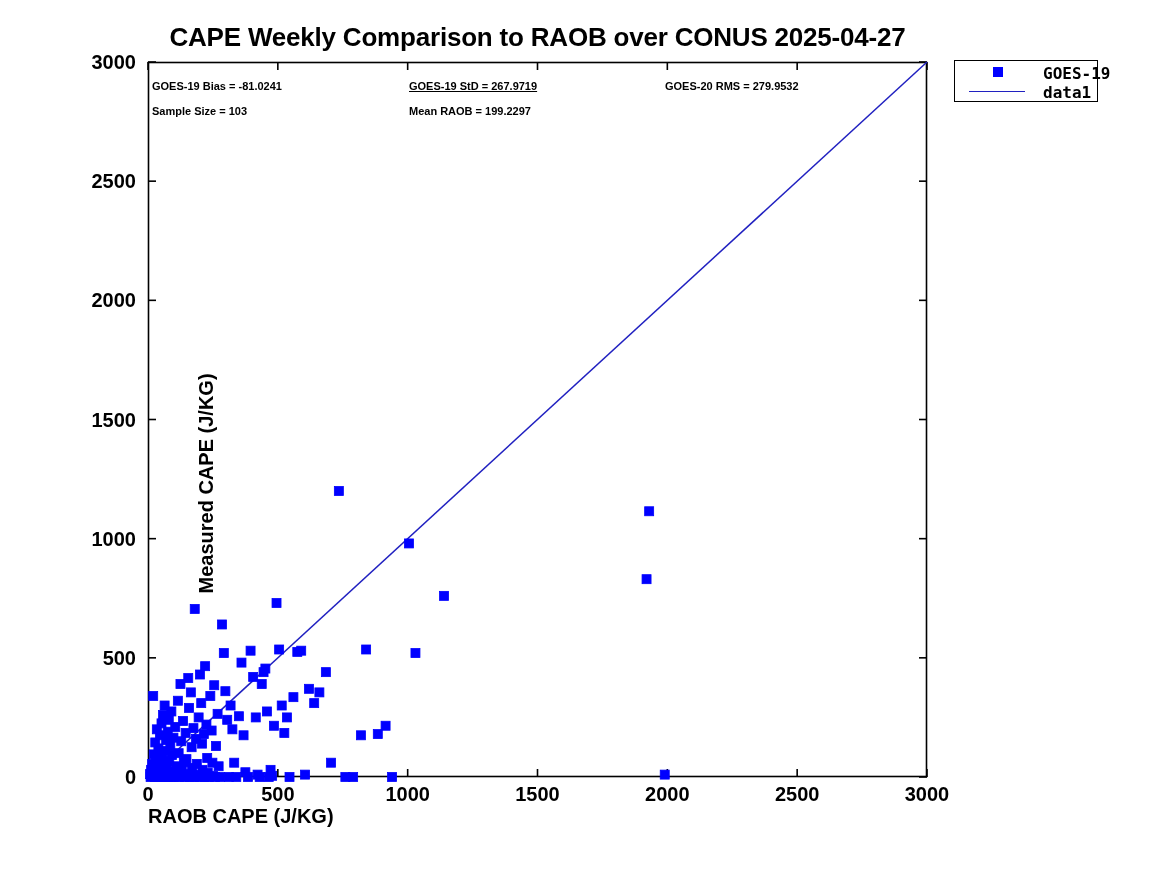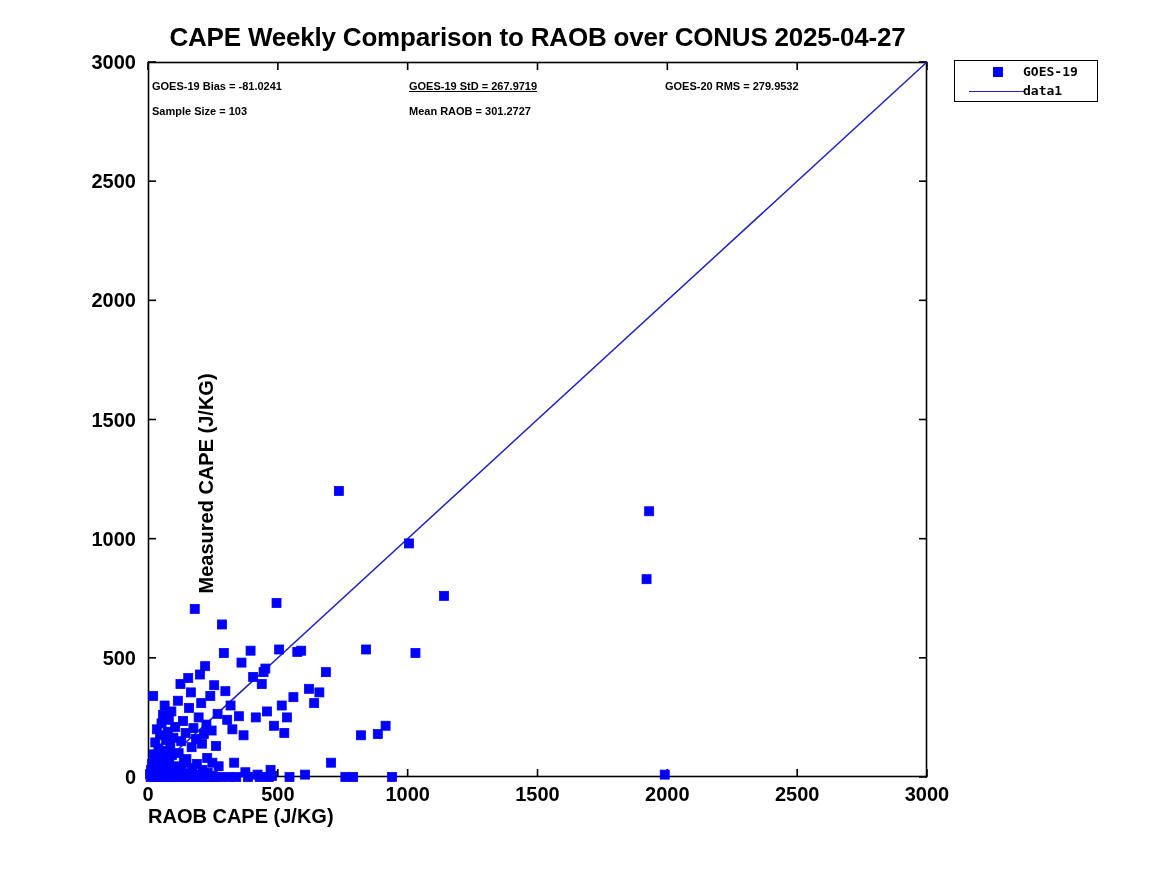--- a/index.html
+++ b/index.html
@@ -119,24 +119,24 @@
     box-sizing: border-box;
   }
   .legend-row {
     position: absolute;
     left: 0;
     width: 144px;
     height: 20px;
   }
   .legend-label {
     position: absolute;
-    left: 68px;
+    left: 88px;
     top: 2px;
     font-family: "DejaVu Sans Mono", "Liberation Mono", monospace;
-    font-size: 13px;
+    font-size: 16px;
     font-weight: bold;
     color: #000000;
     white-space: nowrap;
   }
   .legend-marker {
     position: absolute;
     left: 38px;
     top: 5px;
     width: 10px;
     height: 10px;
@@ -371,21 +371,21 @@
       <div class="xtick-label" style="left: 723.167px; width: 100px; top: 783px;">2500</div>
       <div class="xtick-label" style="left: 853px; width: 100px; top: 783px;">3000</div>
     </div>
 
   <div id="xlabel">RAOB CAPE (J/KG)</div>
 
   <div class="stat-text" style="left:128px; top:80px;">GOES-19 Bias = -81.0241</div>
   <div class="stat-text" style="left:385px; top:80px;text-decoration:underline;">GOES-19 StD = 267.9719</div>
   <div class="stat-text" style="left:641px; top:80px;">GOES-20 RMS = 279.9532</div>
   <div class="stat-text" style="left:128px; top:105px;">Sample Size = 103</div>
-  <div class="stat-text" style="left:385px; top:105px;">Mean RAOB = 301.2727</div>
+  <div class="stat-text" style="left:385px; top:105px;">Mean RAOB = 199.2297</div>
 
   <div id="legend">
     <div class="legend-row" style="top:1px;">
       <span class="legend-marker"></span>
       <span class="legend-label">GOES-19</span>
     </div>
     <div class="legend-row" style="top:20px;text-align:center;">
       <span class="legend-line"></span>
       <span class="legend-label">data1</span>
     </div>

